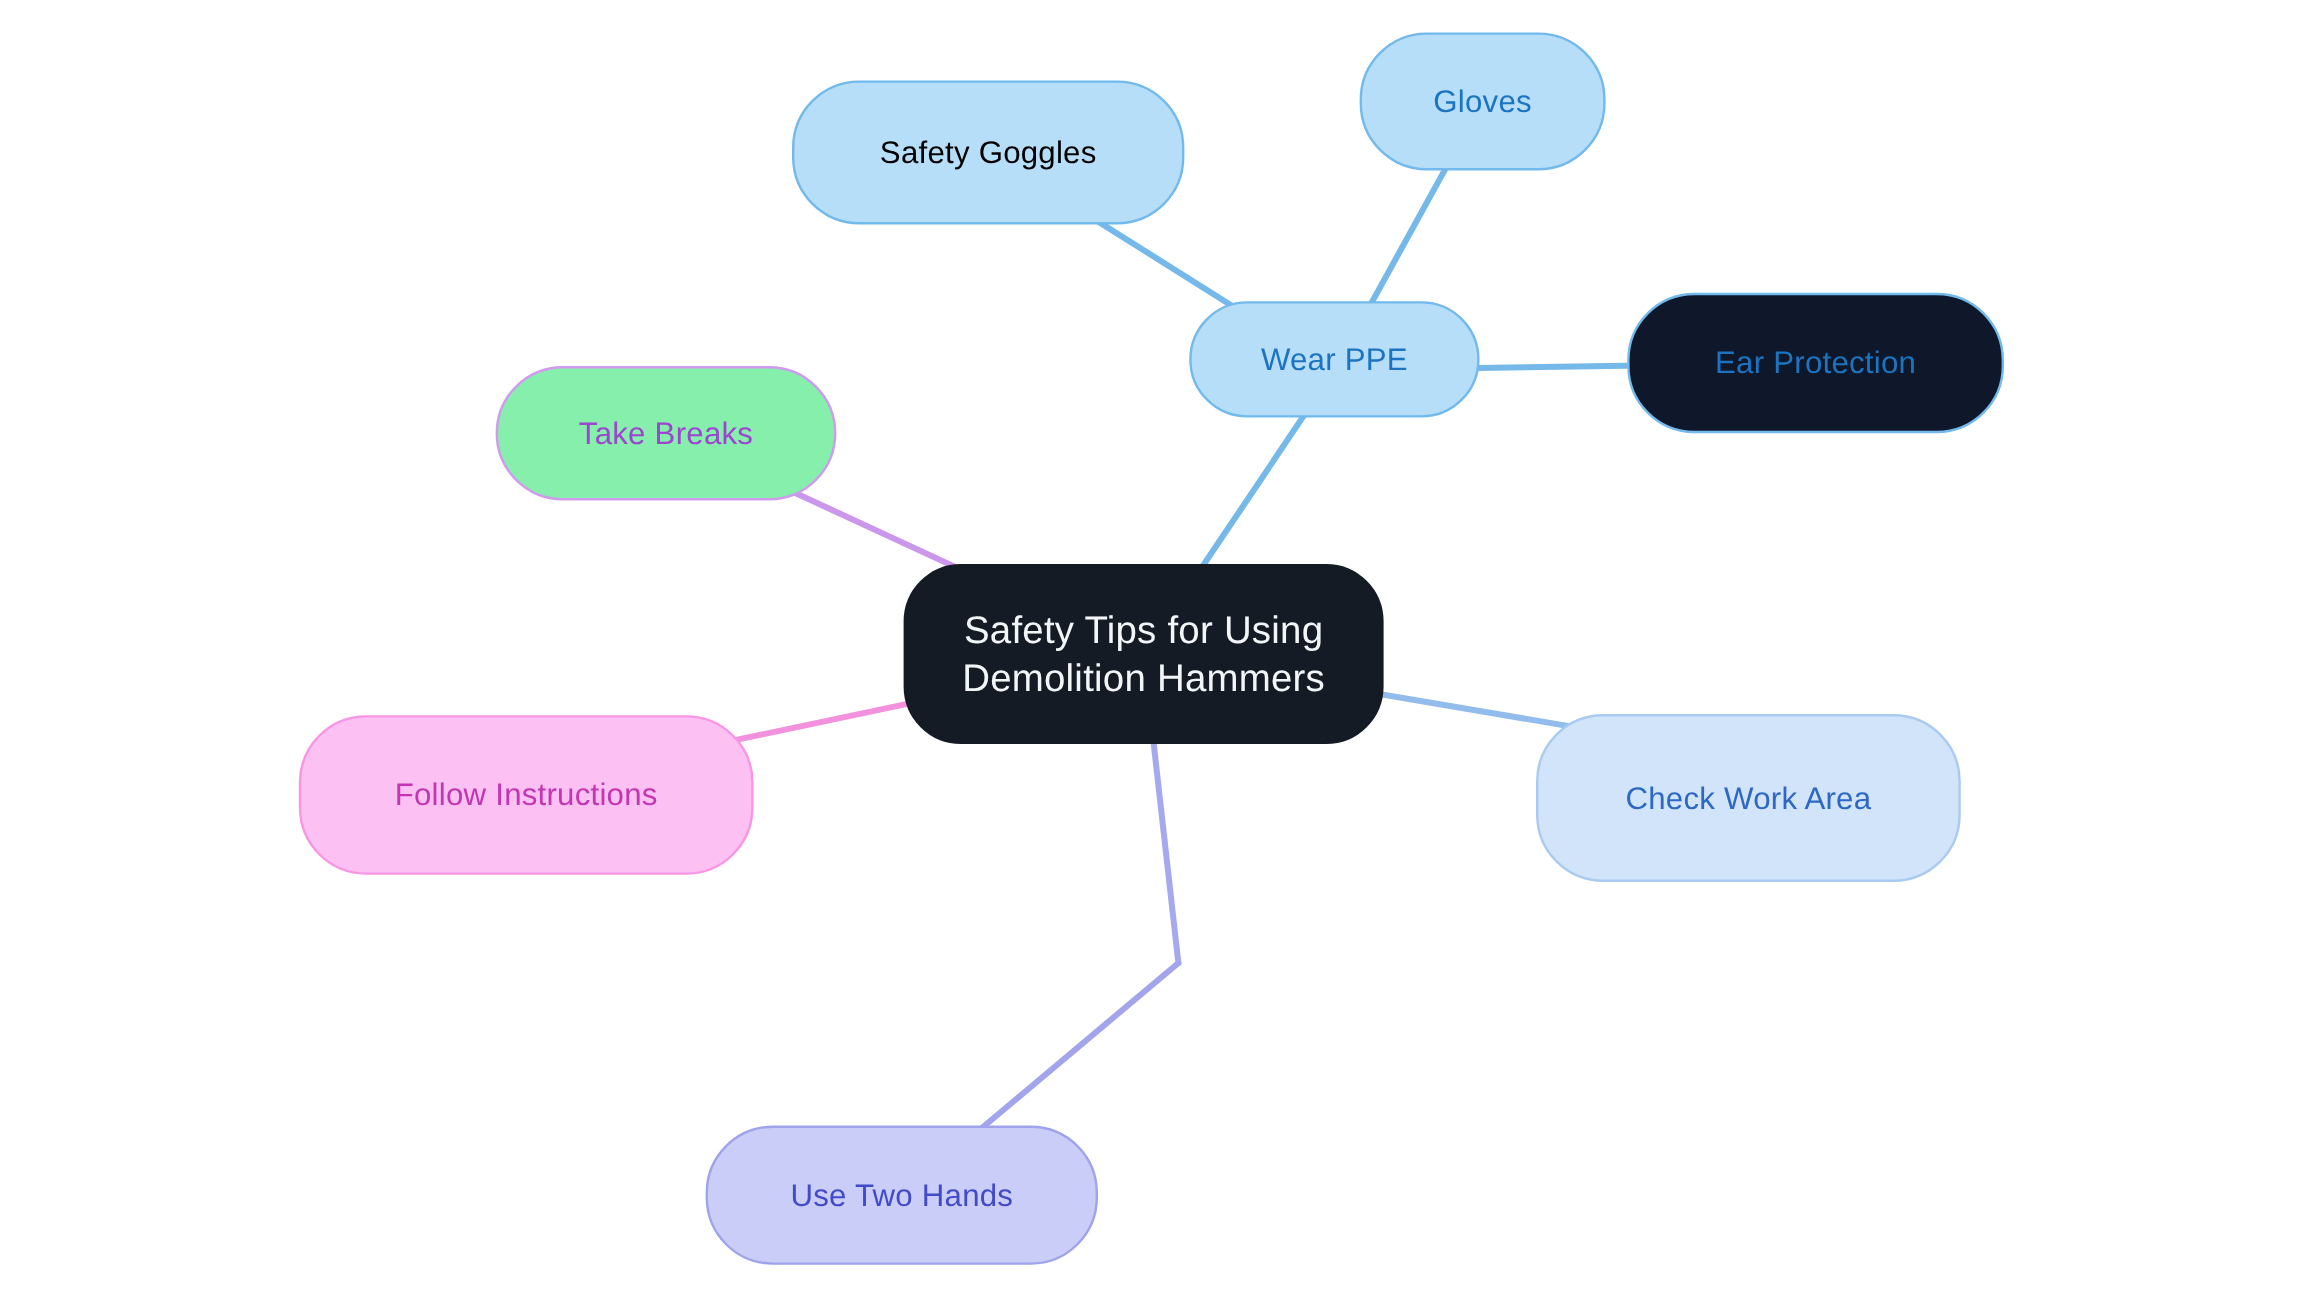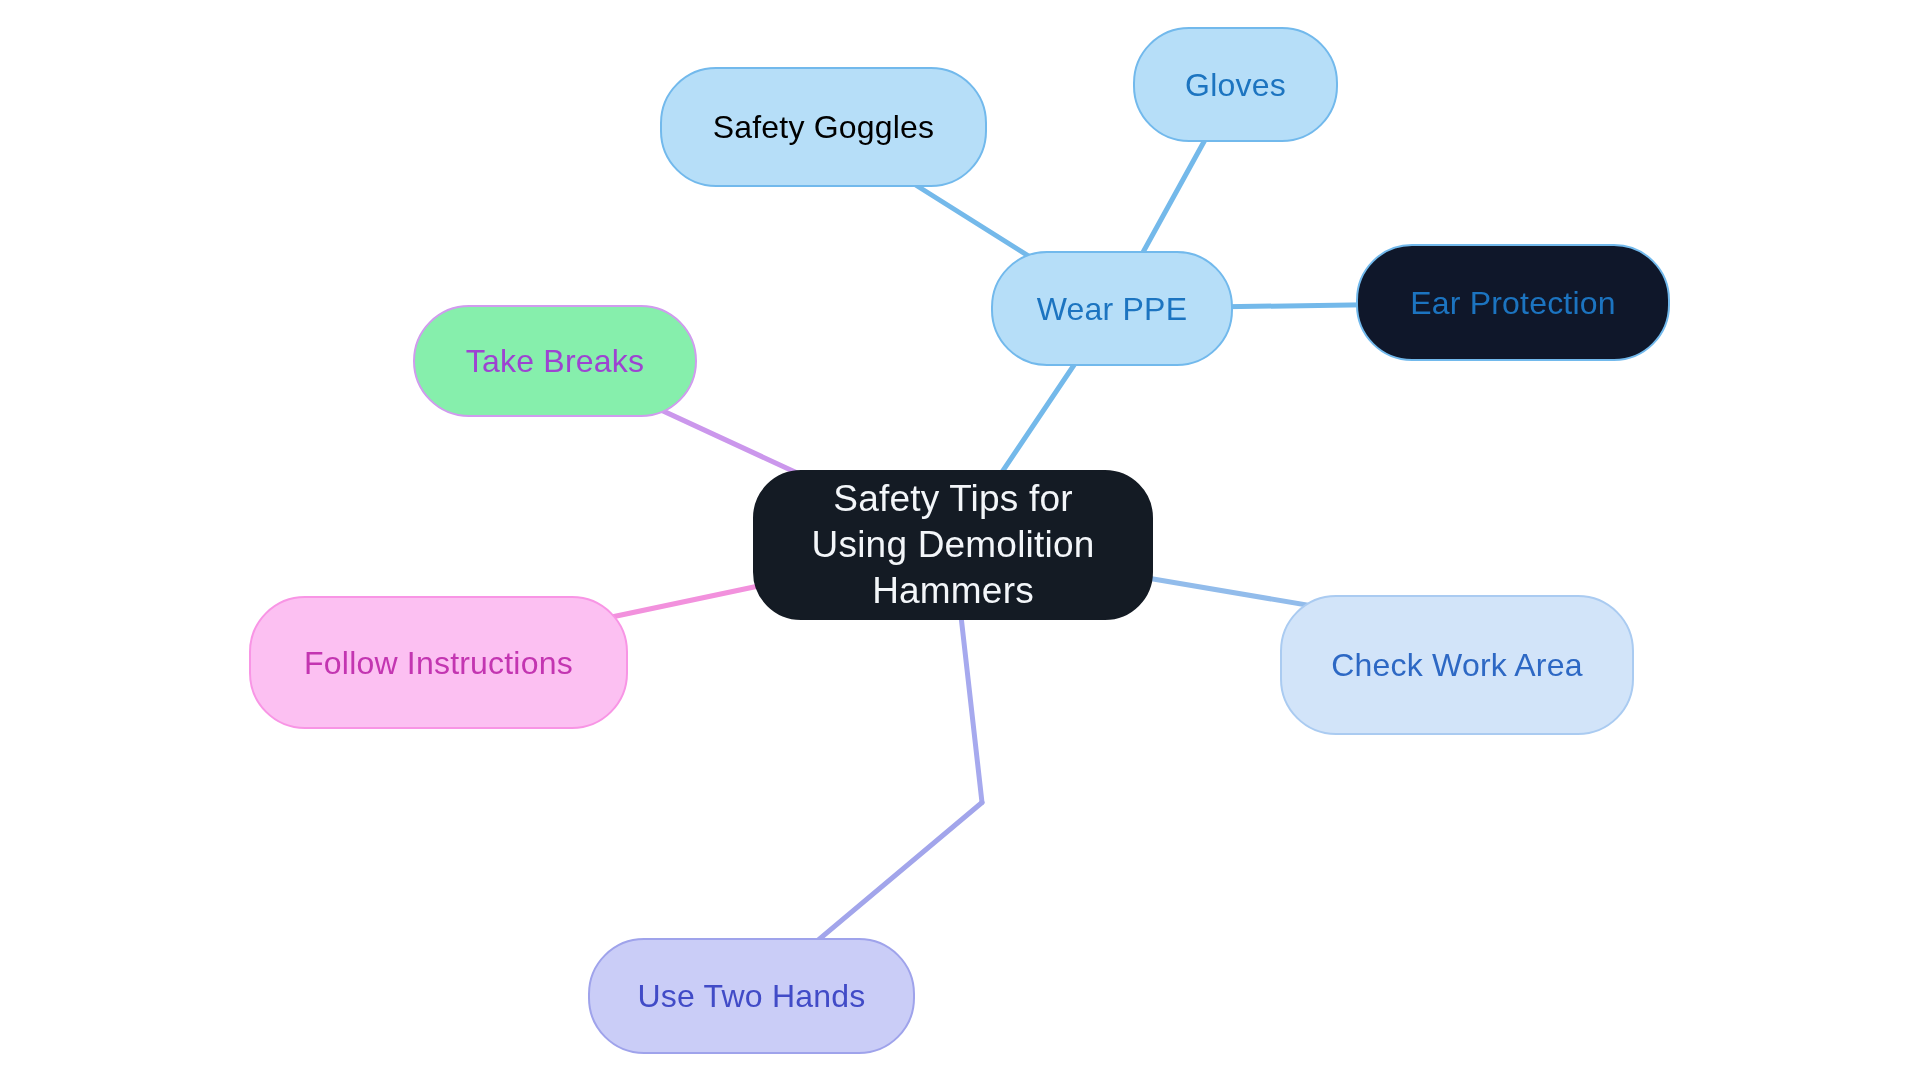--- a/index.html
+++ b/index.html
@@ -25,36 +25,36 @@
   }
   .node {
     position: absolute;
     display: flex;
     align-items: center;
     justify-content: center;
     text-align: center;
     border: 2px solid transparent;
     border-radius: 56px;
     box-sizing: border-box;
-    font-size: 32px;
+    font-size: 26px;
     line-height: 1.25;
     letter-spacing: 0.2px;
     cursor: default;
     user-select: none;
   }
   .node .label { display: inline-block; padding: 0 18px; }
 
   #n-central {
     left: 753px; top: 470px; width: 400px; height: 150px;
     border-radius: 48px;
-    font-size: 37px;
+    font-size: 32px;
   }
   #n-central .label { max-width: 320px; }
 
-  #n-wear-ppe            { left: 991px;  top: 251px; width: 242px; height: 115px; text-align: right; }
+  #n-wear-ppe            { left: 991px;  top: 251px; width: 242px; height: 97px; text-align: right; }
   #n-safety-goggles      { left: 660px;  top: 67px;  width: 327px; height: 120px; }
   #n-gloves              { left: 1133px; top: 27px;  width: 205px; height: 115px; }
   #n-ear-protection      { left: 1356px; top: 244px; width: 314px; height: 117px; }
   #n-take-breaks         { left: 413px;  top: 305px; width: 284px; height: 112px; }
   #n-follow-instructions { left: 249px;  top: 596px; width: 379px; height: 133px; }
   #n-check-work-area     { left: 1280px; top: 595px; width: 354px; height: 140px; }
   #n-maintain-stable-stance { left: 756px; top: 745px; width: 452px; height: 115px; }
   #n-use-two-hands       { left: 588px;  top: 938px; width: 327px; height: 116px; align-items: center; }
 </style>
 </head>

